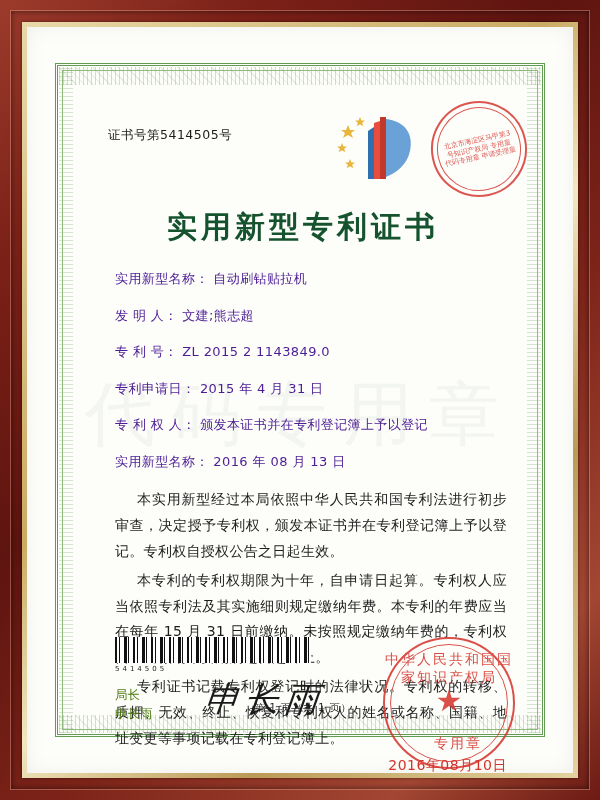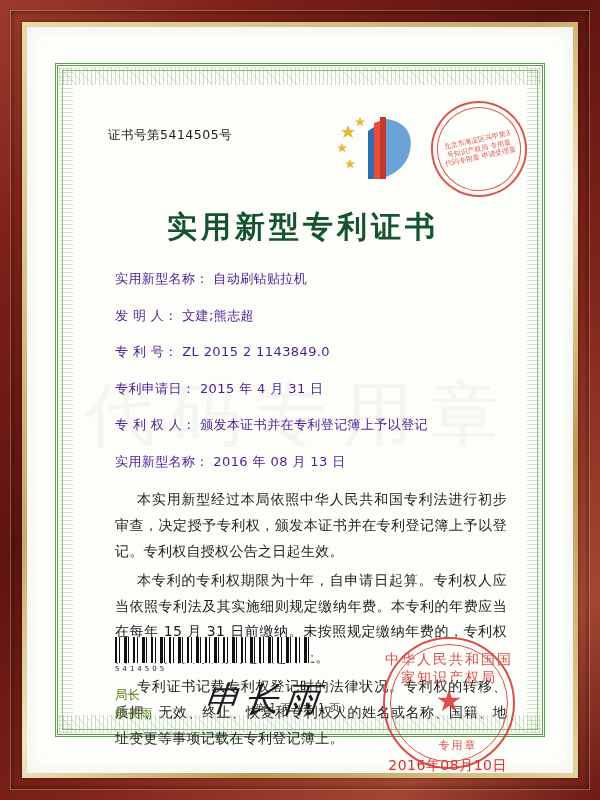--- a/index.html
+++ b/index.html
@@ -146,21 +146,21 @@
   .gov-seal .star{
     position:absolute;left:50%;top:50%;transform:translate(-50%,-56%);
     font-size:30px;line-height:1;color:#d4322b;
   }
   .gov-seal .arc-top{
     position:absolute;left:0;right:0;top:12px;text-align:center;
     font-size:14px;letter-spacing:2px;
   }
   .gov-seal .arc-bottom{
     position:absolute;left:18px;right:0;bottom:14px;text-align:center;
-    font-size:11px;letter-spacing:2px;
+    font-size:14px;letter-spacing:2px;
   }
   .seal-date{
     position:absolute;right:14px;top:660px;
     font-size:14px;color:#d4322b;letter-spacing:.5px;
   }
 
   .page-no{
     position:absolute;left:0;right:0;bottom:-2px;text-align:center;
     font-size:10px;color:#1d1d1d;letter-spacing:1px;
   }

